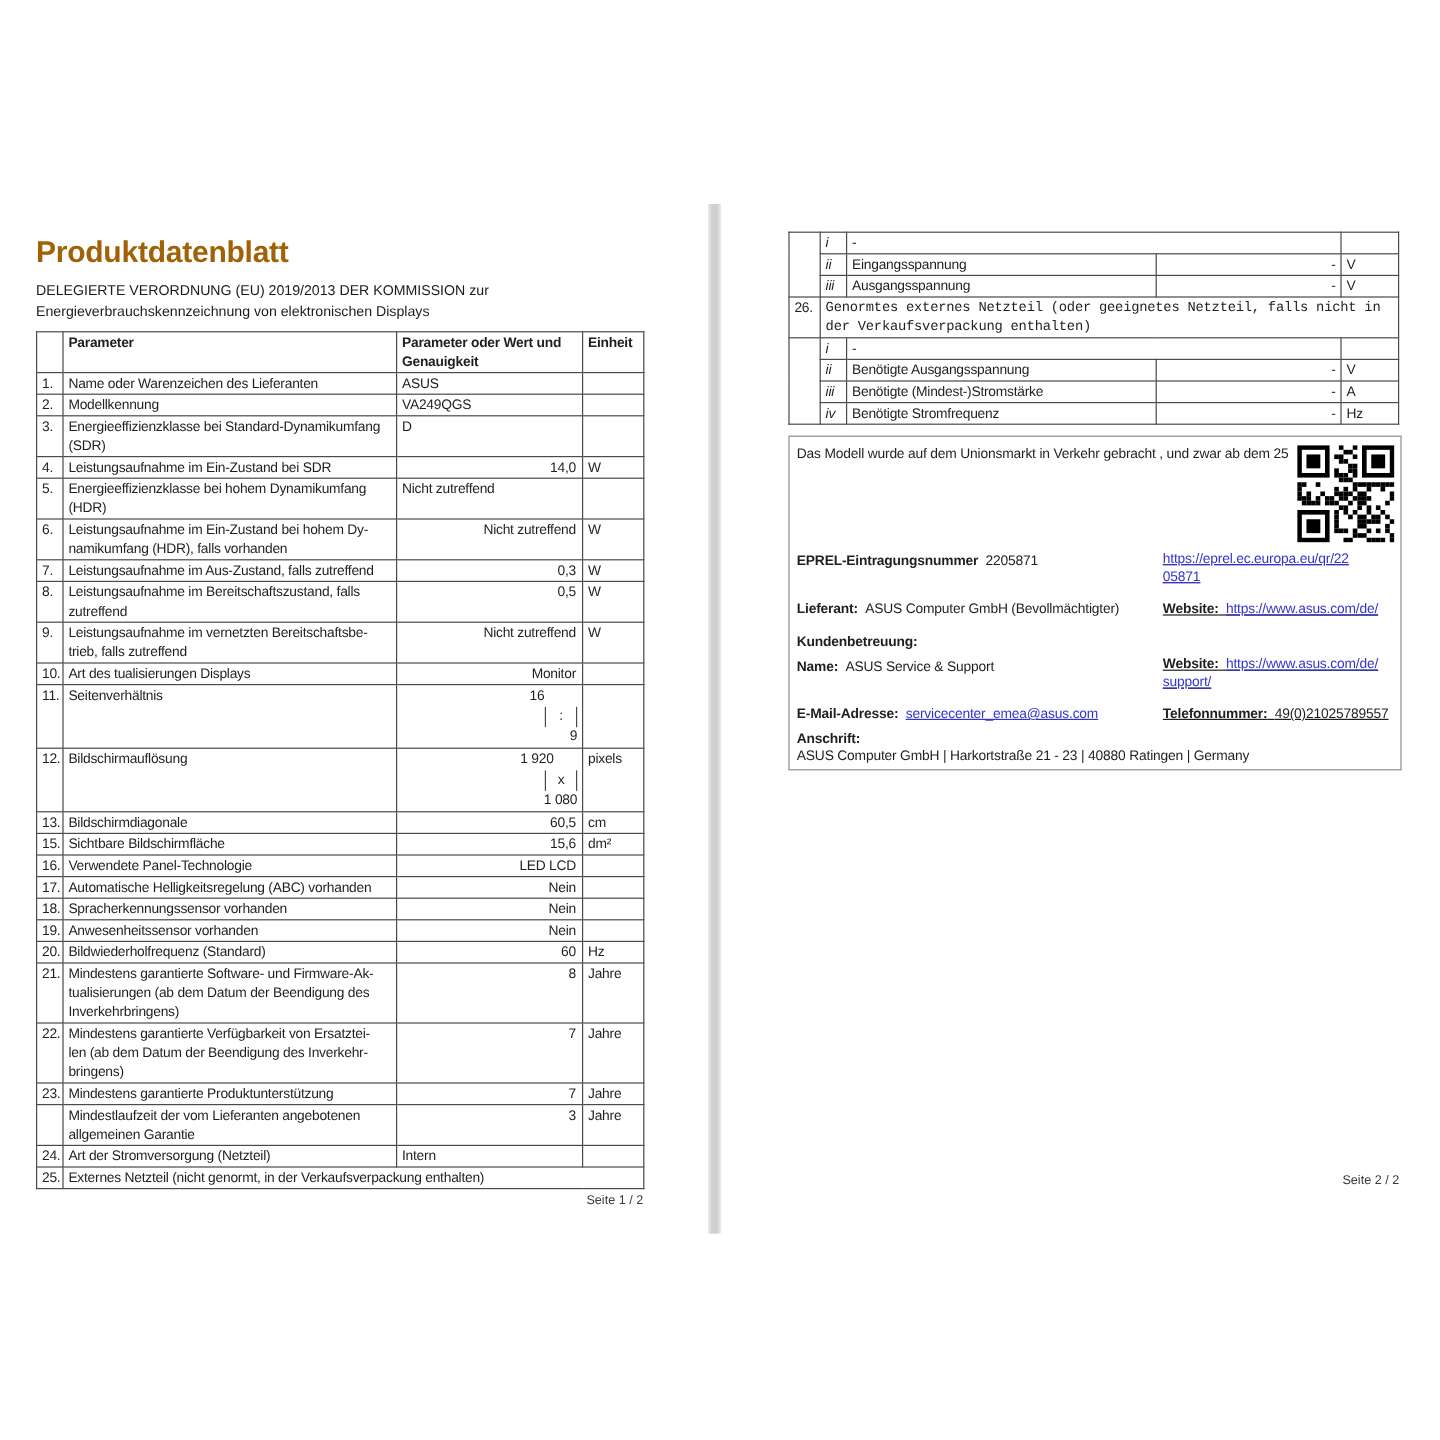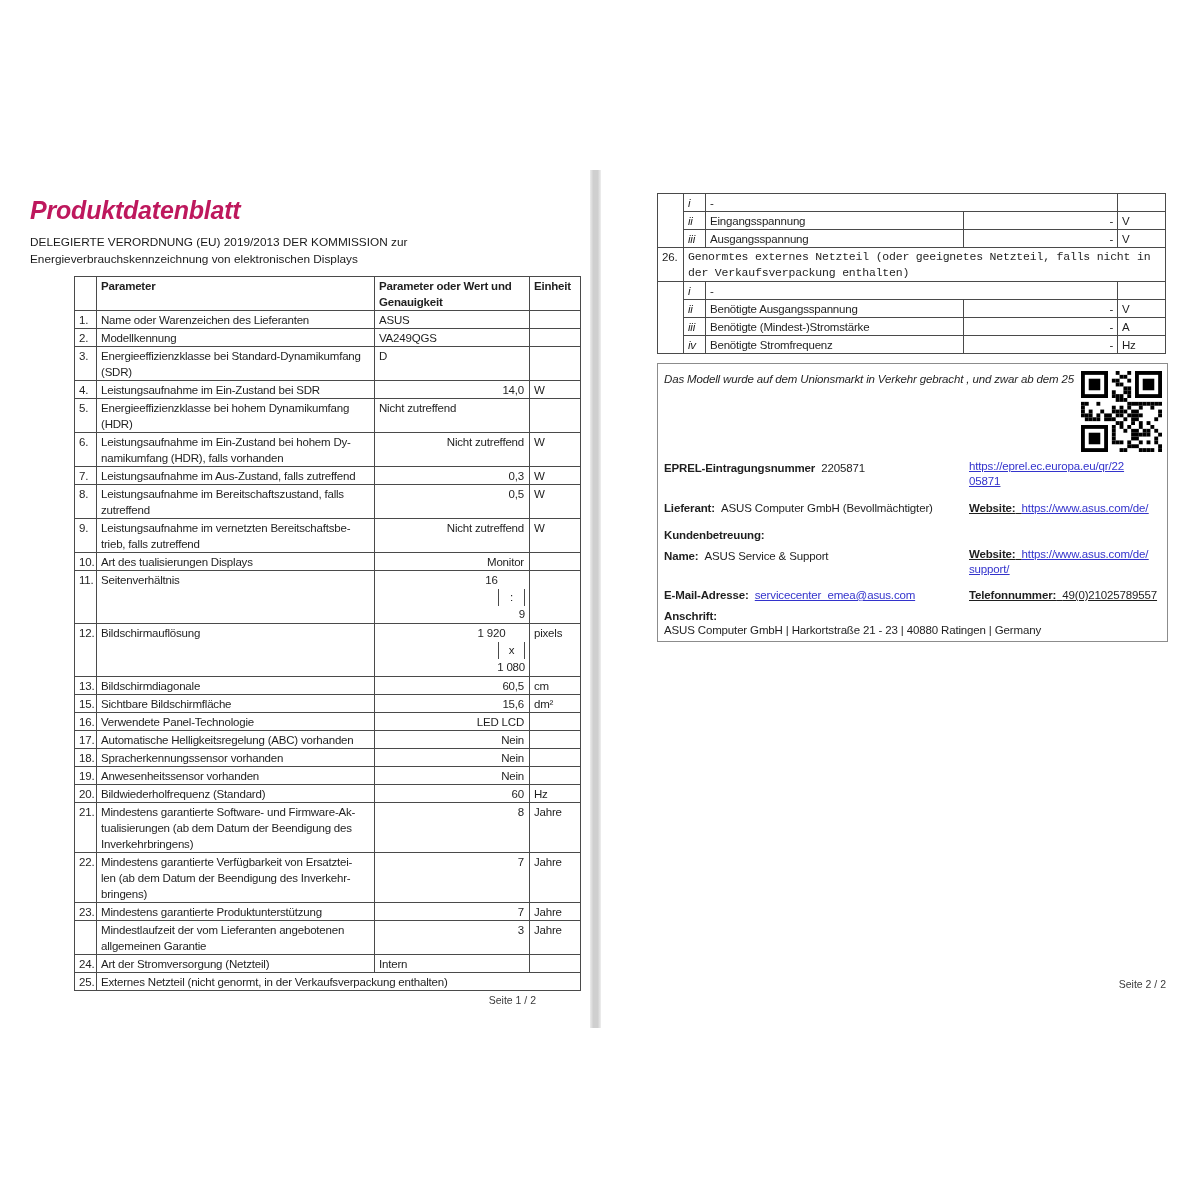--- a/index.html
+++ b/index.html
@@ -8,24 +8,24 @@
     font-family:"Liberation Sans", sans-serif;color:#1f1f1f;
     -webkit-font-smoothing:antialiased;
   }
   
   .divider{
     position:absolute;left:590px;top:170px;width:11px;height:858px;
     background:linear-gradient(90deg,#ececec,#cfcfcf 30%,#cfcfcf 70%,#efefef);
   }
   
   .page1{position:absolute;left:30px;top:196px;width:506px;}
-  .title{font-size:25px;font-weight:bold;color:#be185d;line-height:28px;letter-spacing:-0.2px;font-style:italic;}
+  .title{font-size:25px;font-weight:bold;color:#a16207;line-height:28px;letter-spacing:-0.2px;}
   .subtitle{margin-top:10px;font-size:11.8px;line-height:17px;color:#1a1a1a;}
   
-  table.sheet{border-collapse:collapse;table-layout:fixed;margin-top:8px;width:506px;margin-left:44px;}
+  table.sheet{border-collapse:collapse;table-layout:fixed;margin-top:8px;width:506px;}
   table.sheet td{
     border:1px solid #4a4a4a;font-size:11.5px;line-height:16px;
     padding:0.5px 4px;vertical-align:top;letter-spacing:-0.2px;
   }
   td.n{padding-left:1px;padding-right:1px;}
   td.p{white-space:pre-line;}
   td.v{white-space:pre-line;}
   td.v.r{text-align:right;padding-right:5px;}
   td.u{padding-left:4px;}
   tr.hdr td{font-weight:bold;}
@@ -316,21 +316,21 @@
     <tr>
           <td class="rn">iv</td>
           <td class="p">Benötigte Stromfrequenz</td>
           <td class="v2">-</td>
           <td class="u">Hz</td>
         </tr>
   </tbody>
     </table>
 
   <div class="ibox">
-    <div class="line" style="top:8px;font-style:italic;">Das Modell wurde auf dem Unionsmarkt in Verkehr gebracht , und zwar ab dem 25</div>
+    <div class="line" style="top:8px;">Das Modell wurde auf dem Unionsmarkt in Verkehr gebracht , und zwar ab dem 25</div>
     <div class="qr"><svg id="qr" width="81" height="81" viewBox="0 0 81 81" xmlns="http://www.w3.org/2000/svg">
           <rect x="34.71" y="0.00" width="3.86" height="3.86"></rect>
           <rect x="46.29" y="0.00" width="3.86" height="3.86"></rect>
           <rect x="38.57" y="3.86" width="3.86" height="3.86"></rect>
           <rect x="42.43" y="3.86" width="3.86" height="3.86"></rect>
           <rect x="30.86" y="7.71" width="3.86" height="3.86"></rect>
           <rect x="34.71" y="7.71" width="3.86" height="3.86"></rect>
           <rect x="46.29" y="7.71" width="3.86" height="3.86"></rect>
           <rect x="34.71" y="11.57" width="3.86" height="3.86"></rect>
           <rect x="38.57" y="11.57" width="3.86" height="3.86"></rect>

